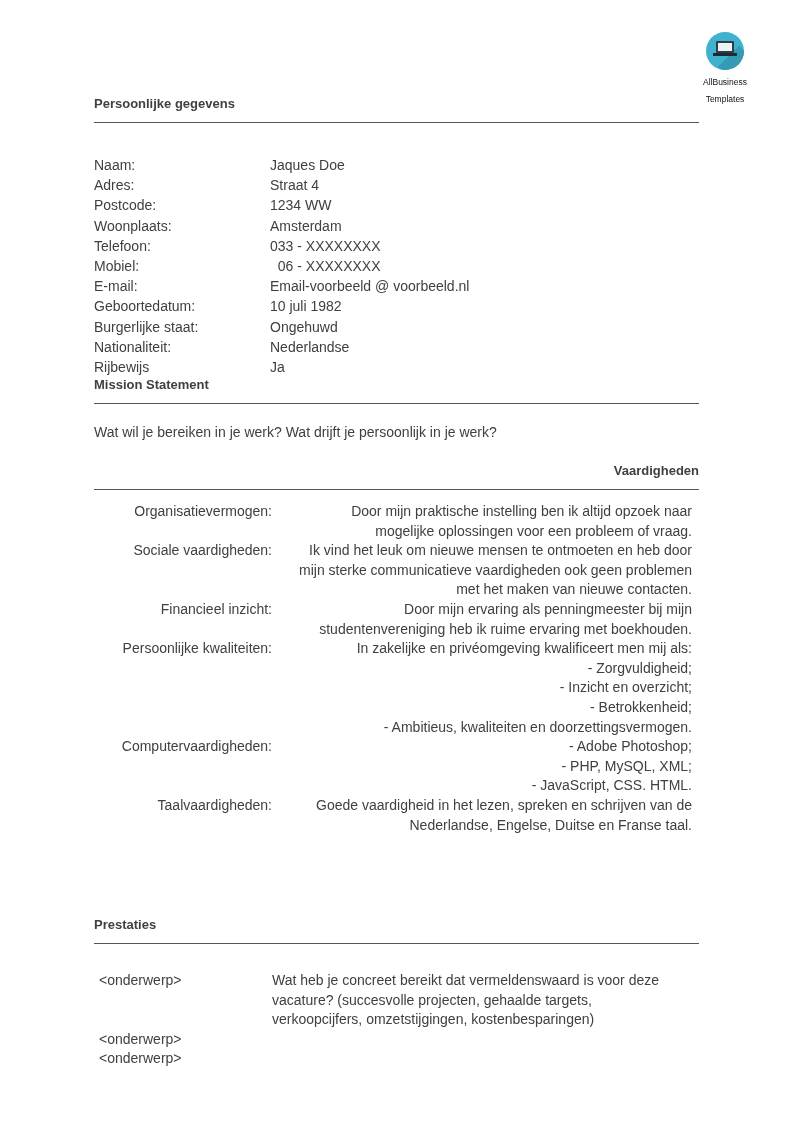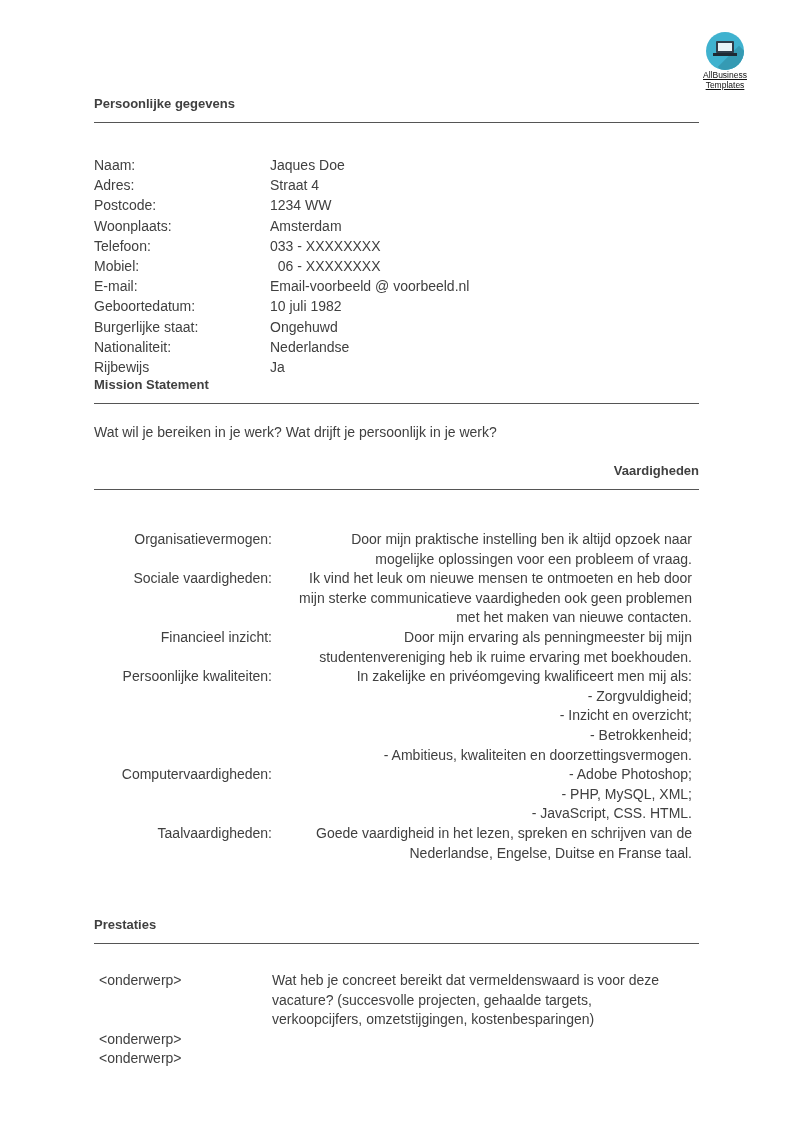--- a/index.html
+++ b/index.html
@@ -18,21 +18,21 @@
   }
   .logo-laptop-screen::after {
     content: ""; position: absolute; left: 2px; top: 2px; width: 14px; height: 8px; background: #e9f3f6;
   }
   .logo-laptop-base {
     position: absolute; left: 7px; top: 21px; width: 24px; height: 3px; background: #1f2a33;
   }
   .logo-shadow {
     position: absolute; left: 18px; top: 20px; width: 30px; height: 30px; background: #359ab3; transform: rotate(45deg);
   }
-  .logo-text { font-size: 8.5px; line-height: 9px; color: #111; margin-top: 1px; text-decoration: underline; }
+  .logo-text { font-size: 8.5px; line-height: 9px; color: #111; margin-top: 8px; }
 
   .section { position: absolute; left: 94px; width: 605px; }
   .section-title {
     font-size: 13px; font-weight: bold; color: #404040;
     border-bottom: 1.5px solid #555; padding-bottom: 11px; margin: 0;
   }
   .kv { font-size: 14px; line-height: 20.2px; }
   .kv-row { display: flex; }
   .kv-label { width: 176px; flex: none; }
   .kv-value { white-space: pre; }
@@ -106,21 +106,21 @@
   </div>
 </div>
 
 <div class="section" style="top:377px;">
   <div class="section-title">Mission Statement</div>
   <div class="mission" style="margin-top:18px;">Wat wil je bereiken in je werk? Wat drijft je persoonlijk in je werk?</div>
 </div>
 
 <div class="section" style="top:463px;text-align:right;">
   <div class="section-title">Vaardigheden</div>
-  <div class="skills" style="margin-top:40px;">
+  <div class="skills" style="margin-top:12px;">
     <div class="skill-row">
       <span class="skill-label">Organisatievermogen:</span>
       <span class="skill-value">
         <span class="line">Door mijn praktische instelling ben ik altijd opzoek naar</span>
         <span class="line">mogelijke oplossingen voor een probleem of vraag.</span>
       </span>
     </div>
     <div class="skill-row">
       <span class="skill-label">Sociale vaardigheden:</span>
       <span class="skill-value">

